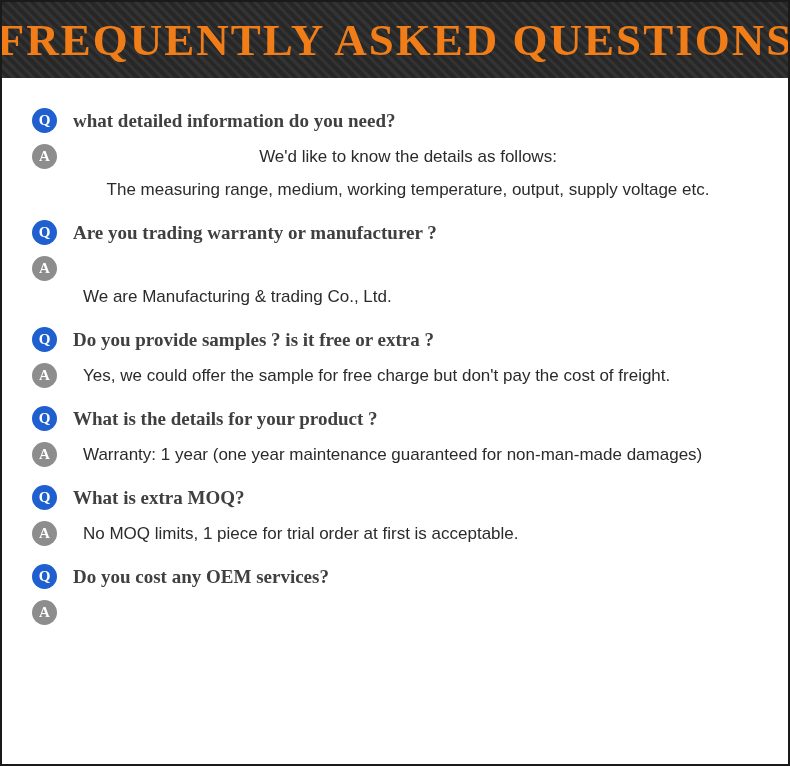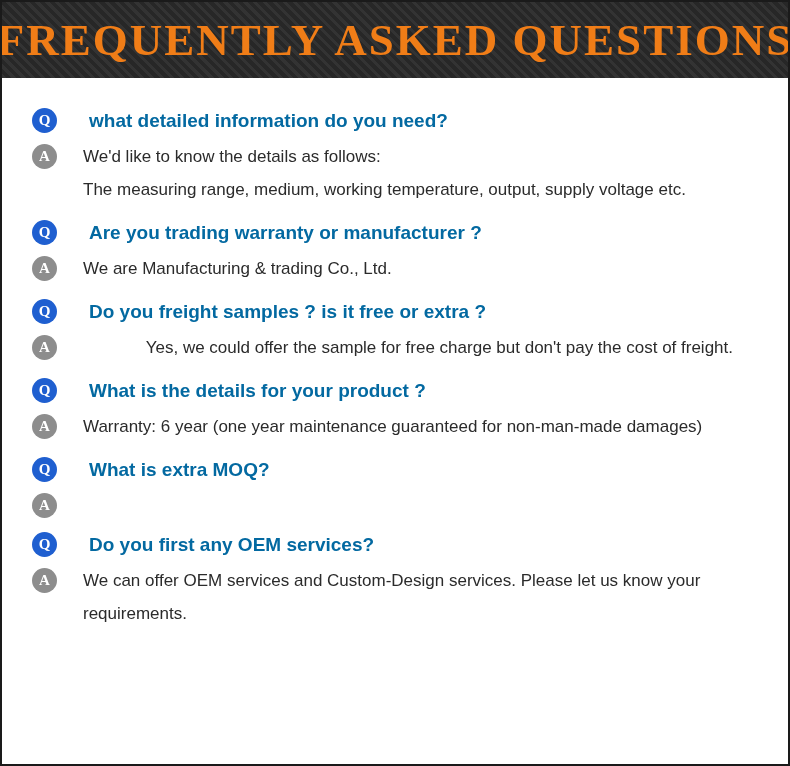--- a/index.html
+++ b/index.html
@@ -71,25 +71,26 @@
     margin-top: 4px;
   }
   .badge-q {
     background: #1f5fd0;
   }
   .badge-a {
     background: #8d8d8d;
   }
   .q-text {
     flex: 1 1 auto;
-    margin-left: 32px;
+    margin-left: 16px;
     font-size: 19px;
     font-weight: bold;
-    color: #0369a1;
+    color: #404040;
     line-height: 34px;
+    font-family: Liberation Serif, serif;
   }
   .a-text {
     flex: 1 1 auto;
     margin-left: 26px;
     font-size: 17px;
     color: #2b2b2b;
     line-height: 33px;
     max-width: 650px;
   }
   .q-row {
@@ -110,73 +111,73 @@
 
   <div class="faq-body">
 
     <div class="qa-block">
       <div class="row q-row">
         <div class="badge badge-q">Q</div>
         <div class="q-text">what detailed information do you need?</div>
       </div>
       <div class="row a-row">
         <div class="badge badge-a">A</div>
-        <div class="a-text" style="white-space: pre-line;">We'd like to know the details as follows:
+        <div class="a-text" style="white-space: pre-line; text-align: center;">We'd like to know the details as follows:
 The measuring range, medium, working temperature, output, supply voltage etc.</div>
       </div>
     </div>
 
     <div class="qa-block">
       <div class="row q-row">
         <div class="badge badge-q">Q</div>
         <div class="q-text">Are you trading warranty or manufacturer ?</div>
       </div>
       <div class="row a-row">
         <div class="badge badge-a">A</div>
-        <div class="a-text" style="white-space: pre-line;">We are Manufacturing &amp; trading Co., Ltd.</div>
+        <div class="a-text" style="white-space: pre-line; margin-top: 28px;">We are Manufacturing &amp; trading Co., Ltd.</div>
       </div>
     </div>
 
     <div class="qa-block">
       <div class="row q-row">
         <div class="badge badge-q">Q</div>
-        <div class="q-text">Do you freight samples ? is it free or extra ?</div>
+        <div class="q-text">Do you provide samples ? is it free or extra ?</div>
       </div>
       <div class="row a-row">
         <div class="badge badge-a">A</div>
-        <div class="a-text" style="white-space: pre-line; text-align: right;">Yes, we could offer the sample for free charge but don't pay the cost of freight.</div>
+        <div class="a-text" style="white-space: pre-line;">Yes, we could offer the sample for free charge but don't pay the cost of freight.</div>
       </div>
     </div>
 
     <div class="qa-block">
       <div class="row q-row">
         <div class="badge badge-q">Q</div>
         <div class="q-text">What is the details for your product ?</div>
       </div>
       <div class="row a-row">
         <div class="badge badge-a">A</div>
-        <div class="a-text" style="white-space: pre-line;">Warranty: 6 year (one year maintenance guaranteed for non-man-made damages)</div>
+        <div class="a-text" style="white-space: pre-line;">Warranty: 1 year (one year maintenance guaranteed for non-man-made damages)</div>
       </div>
     </div>
 
     <div class="qa-block">
       <div class="row q-row">
         <div class="badge badge-q">Q</div>
         <div class="q-text">What is extra MOQ?</div>
       </div>
       <div class="row a-row">
         <div class="badge badge-a">A</div>
+        <div class="a-text" style="white-space: pre-line;">No MOQ limits, 1 piece for trial order at first is acceptable.</div>
       </div>
     </div>
 
     <div class="qa-block">
       <div class="row q-row">
         <div class="badge badge-q">Q</div>
-        <div class="q-text">Do you first any OEM services?</div>
+        <div class="q-text">Do you cost any OEM services?</div>
       </div>
       <div class="row a-row">
         <div class="badge badge-a">A</div>
-        <div class="a-text" style="white-space: pre-line;">We can offer OEM services and Custom-Design services. Please let us know your requirements.</div>
       </div>
     </div>
 
   </div>
 </div>
 
 </body></html>

